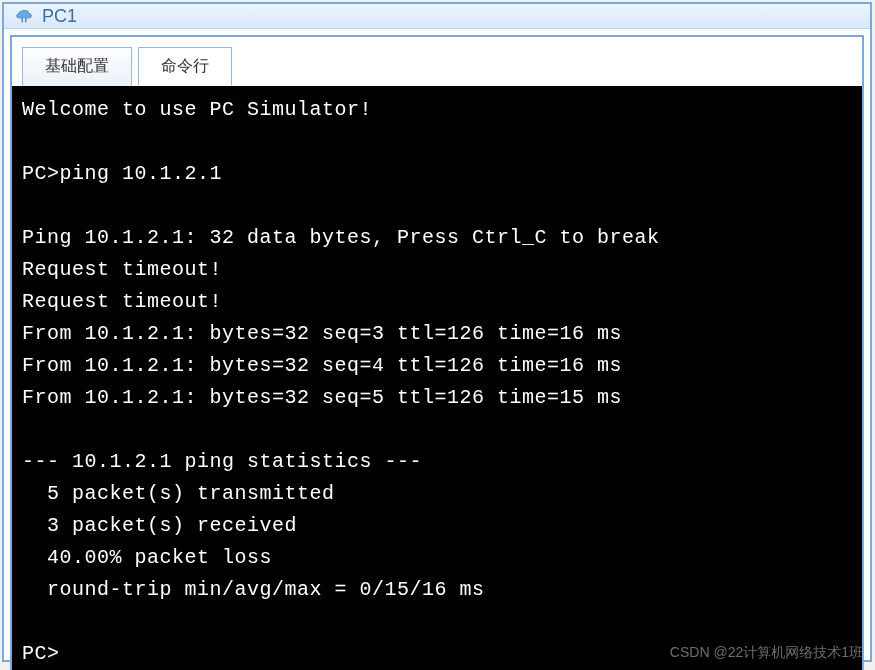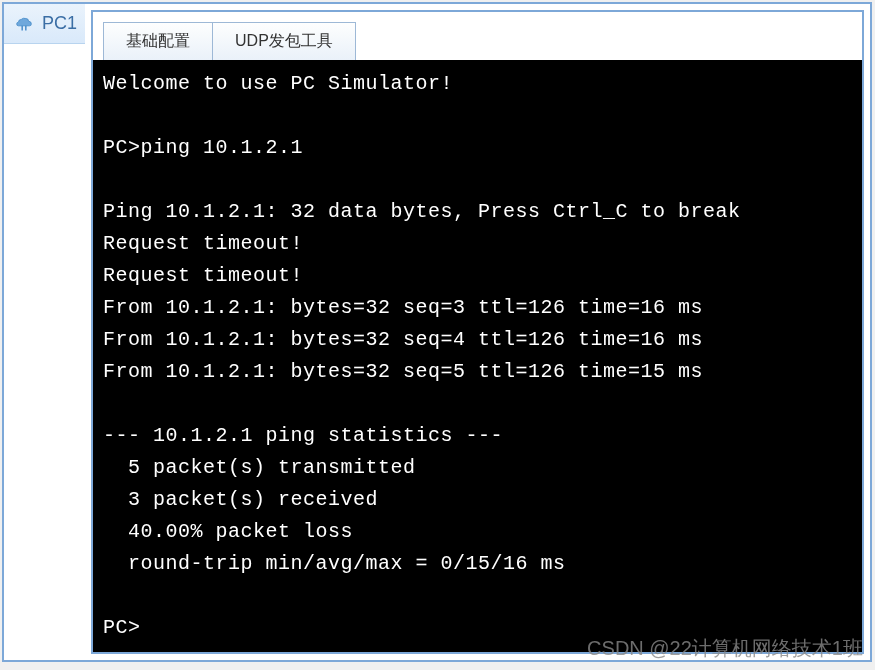--- a/index.html
+++ b/index.html
@@ -15,21 +15,21 @@
       overflow: hidden;
       position: relative;
     }
     .window {
       width: 870px;
       height: 660px;
       margin: 2px;
       border: 2px solid #7da8d8;
       background: #fff;
       display: flex;
-      flex-direction: row;
+      flex-direction: column;
     }
     .titlebar {
       height: 40px;
       background: linear-gradient(to bottom, #eaf3fc 0%, #d9e9fa 100%);
       display: flex;
       align-items: center;
       padding: 0 8px;
       border-bottom: 1px solid #b8d4ef;
     }
     .app-icon {
@@ -53,21 +53,21 @@
       flex: 1;
       background: #fff;
       border: 2px solid #7da8d8;
       margin: 6px;
       display: flex;
       flex-direction: column;
     }
     .tab-row {
       display: flex;
       padding: 10px 10px 0 10px;
-      gap: 0;
+      gap: 7px;
     }
     .tab {
       padding: 8px 22px;
       border: 1px solid #9db8d6;
       background: linear-gradient(to bottom, #fdfefe 0%, #eaf1f9 100%);
       font-size: 16px;
       color: #333;
       cursor: pointer;
       border-bottom: none;
       margin-right: -1px;
@@ -88,21 +88,21 @@
       line-height: 1.6;
       white-space: pre-wrap;
       overflow: hidden;
       letter-spacing: 0.5px;
     }
     .watermark {
       position: absolute;
       bottom: 8px;
       right: 12px;
       color: #888;
-      font-size: 20px;
+      font-size: 14px;
       font-family: "Microsoft YaHei", Arial, sans-serif;
       opacity: 0.8;
     }
   </style>
 </head>
 <body>
 
 <div class="window">
   <div class="titlebar">
     <span class="app-icon">
@@ -110,21 +110,21 @@
         <path d="M6 14 Q4 14 4 12 Q4 10 6 10 Q6 7 9 7 Q11 5 14 6 Q17 6 17 9 Q20 9 20 12 Q20 14 18 14 Z" fill="#6fa8dc" stroke="#3d85c6" stroke-width="0.8"></path>
         <path d="M10 14 L10 19 M14 14 L14 19" stroke="#3d85c6" stroke-width="1.5" fill="none"></path>
       </svg>
     </span>
     <span class="title-text">PC1</span>
   </div>
 
   <div class="content-area">
     <div class="tab-row">
       <div class="tab">基础配置</div>
-      <div class="tab">UDP发包工具</div>
+      <div class="tab active">命令行</div>
     </div>
     <div class="terminal" id="terminal">Welcome to use PC Simulator!
 
 PC&gt;ping 10.1.2.1
 
 Ping 10.1.2.1: 32 data bytes, Press Ctrl_C to break
 Request timeout!
 Request timeout!
 From 10.1.2.1: bytes=32 seq=3 ttl=126 time=16 ms
 From 10.1.2.1: bytes=32 seq=4 ttl=126 time=16 ms

